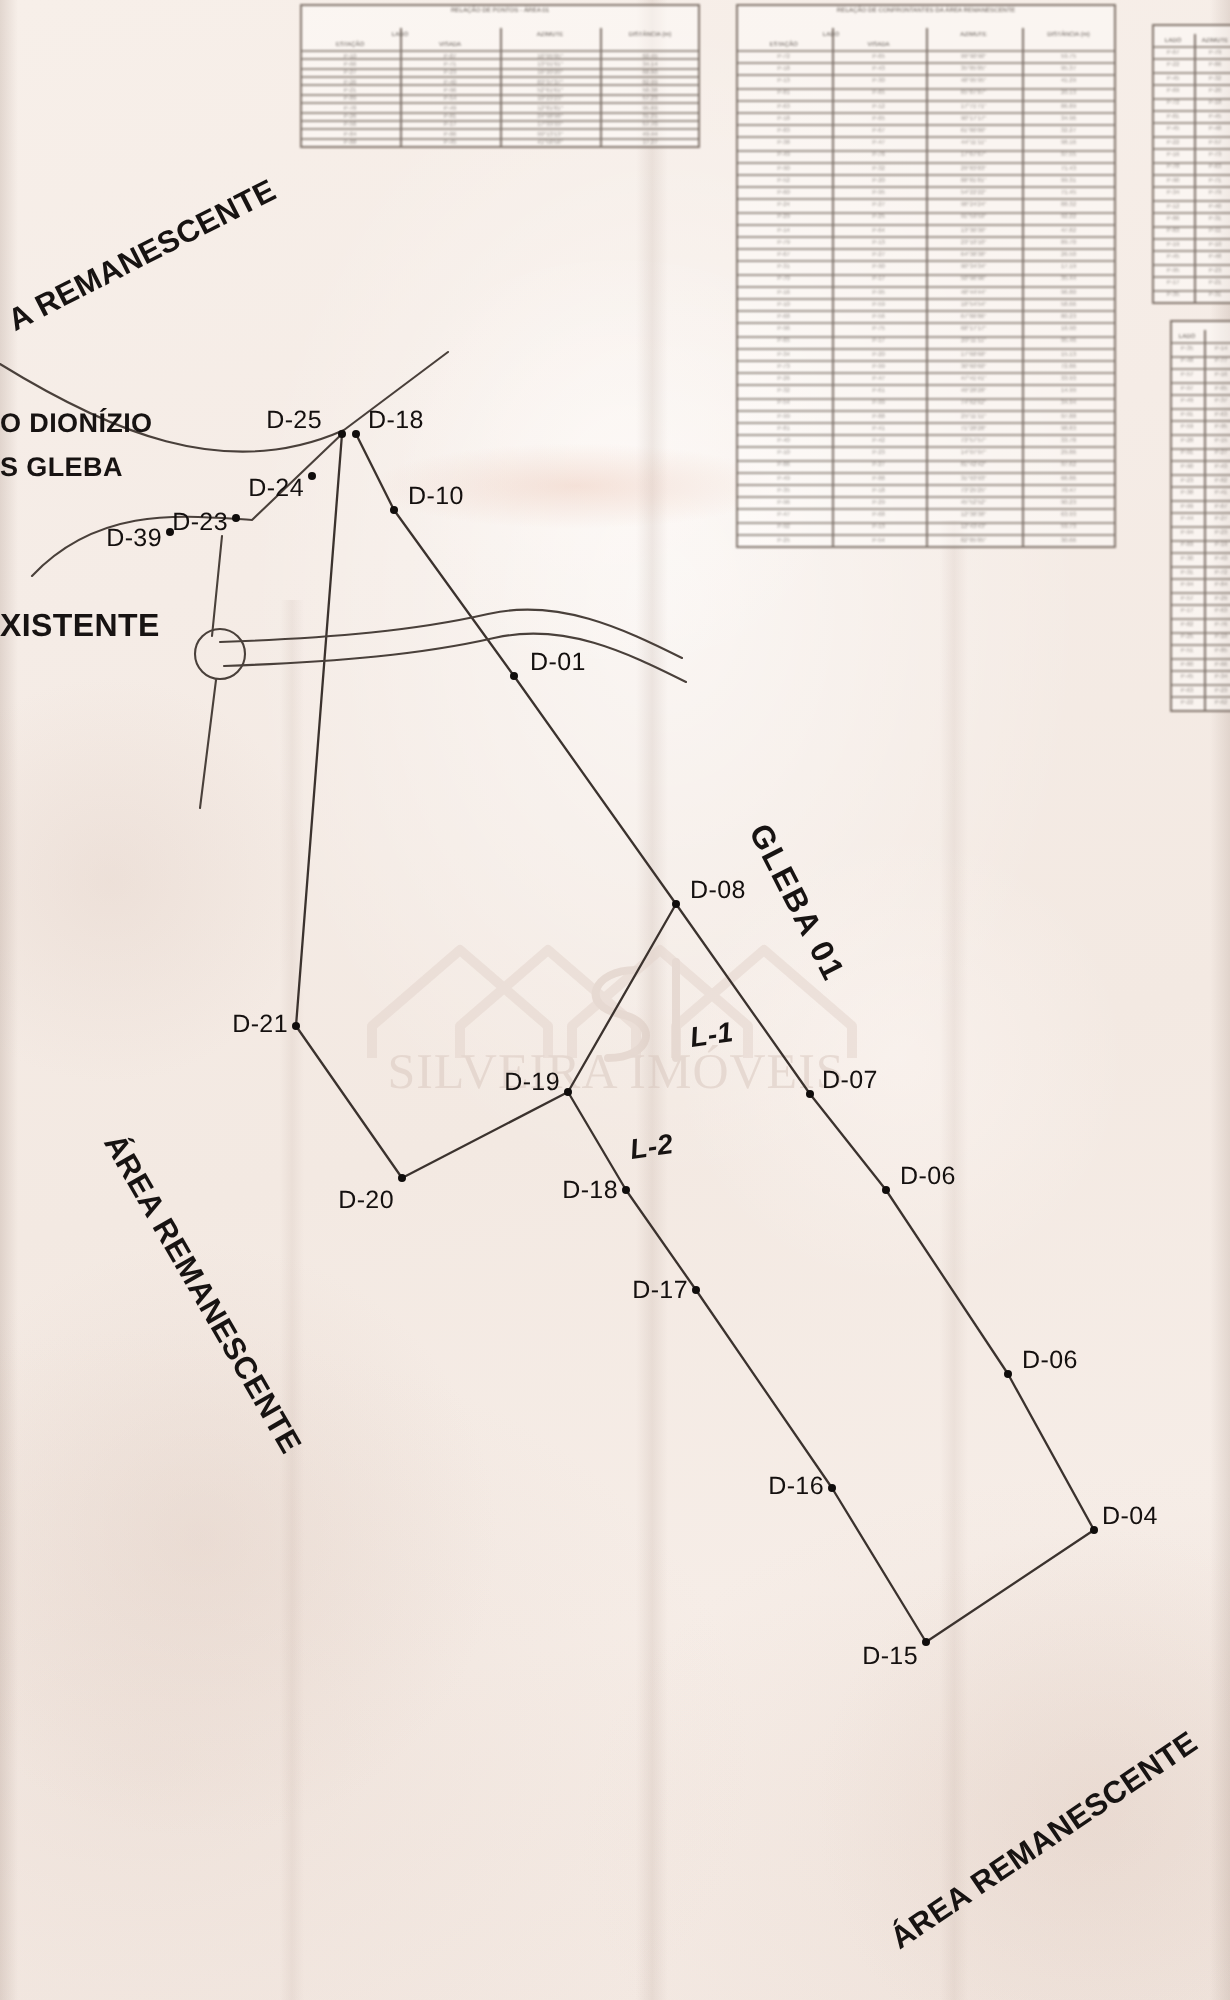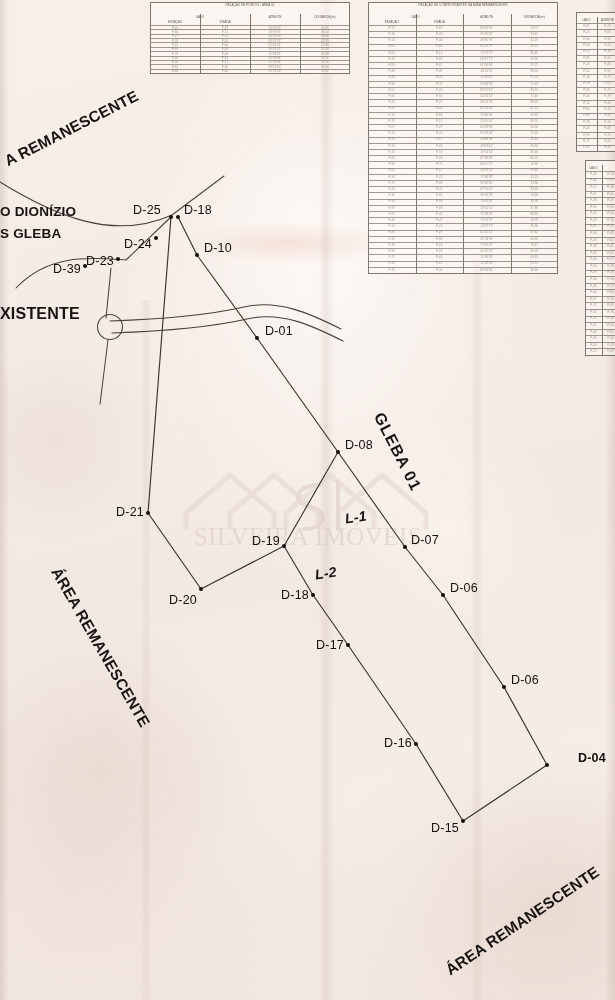--- a/index.html
+++ b/index.html
@@ -171,21 +171,21 @@
       <div class="dot" style="left: 145.7px; top: 510.7px;"></div>
       <div class="dot" style="left: 198.7px; top: 586.7px;"></div>
       <div class="dot" style="left: 281.7px; top: 543.7px;"></div>
       <div class="dot" style="left: 310.7px; top: 592.7px;"></div>
       <div class="dot" style="left: 345.7px; top: 642.7px;"></div>
       <div class="dot" style="left: 413.7px; top: 741.7px;"></div>
       <div class="dot" style="left: 460.7px; top: 818.7px;"></div>
     </div>
 
   <div id="ptlabels">
-      <div class="lbl pt-lbl" style="top: 752px; left: 578px; font-weight: bold;">D-04</div>
+      <div class="lbl pt-lbl" style="top: 752px; left: 551px;">D-04</div>
       <div class="lbl pt-lbl" style="top: 674px; left: 511px;">D-06</div>
       <div class="lbl pt-lbl" style="top: 582px; left: 450px;">D-06</div>
       <div class="lbl pt-lbl" style="top: 534px; left: 411px;">D-07</div>
       <div class="lbl pt-lbl" style="top: 439px; left: 345px;">D-08</div>
       <div class="lbl pt-lbl" style="top: 325px; left: 265px;">D-01</div>
       <div class="lbl pt-lbl" style="top: 242px; left: 204px;">D-10</div>
       <div class="lbl pt-lbl" style="top: 204px; left: 184px;">D-18</div>
       <div class="lbl pt-lbl" style="top: 204px; left: 161px; transform: translateX(-100%);">D-25</div>
       <div class="lbl pt-lbl" style="top: 238px; left: 152px; transform: translateX(-100%);">D-24</div>
       <div class="lbl pt-lbl" style="top: 255px; left: 114px; transform: translateX(-100%);">D-23</div>

